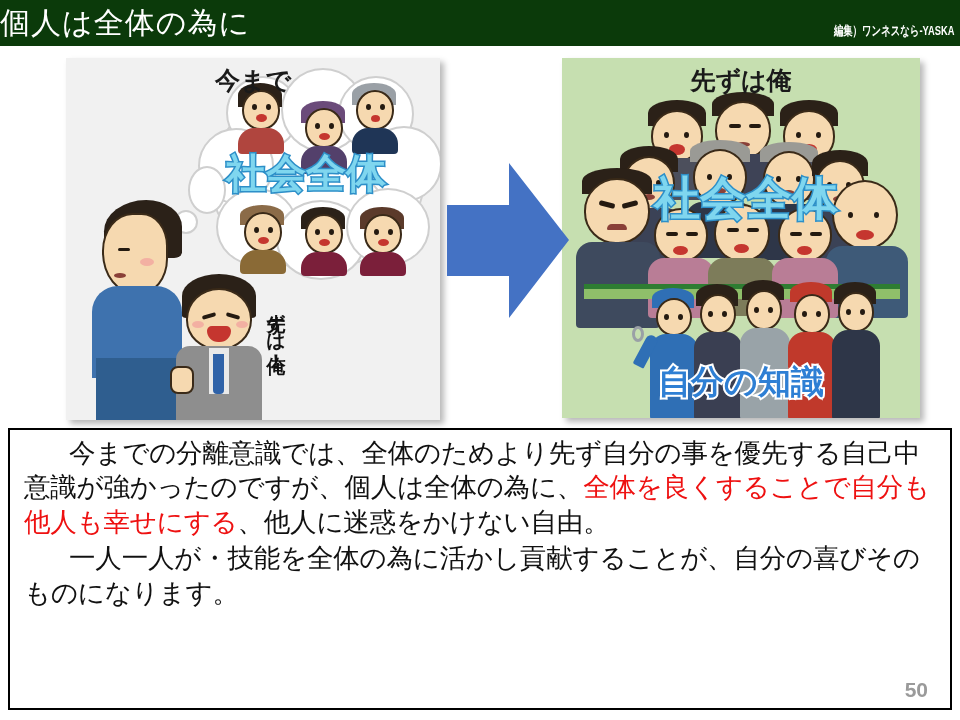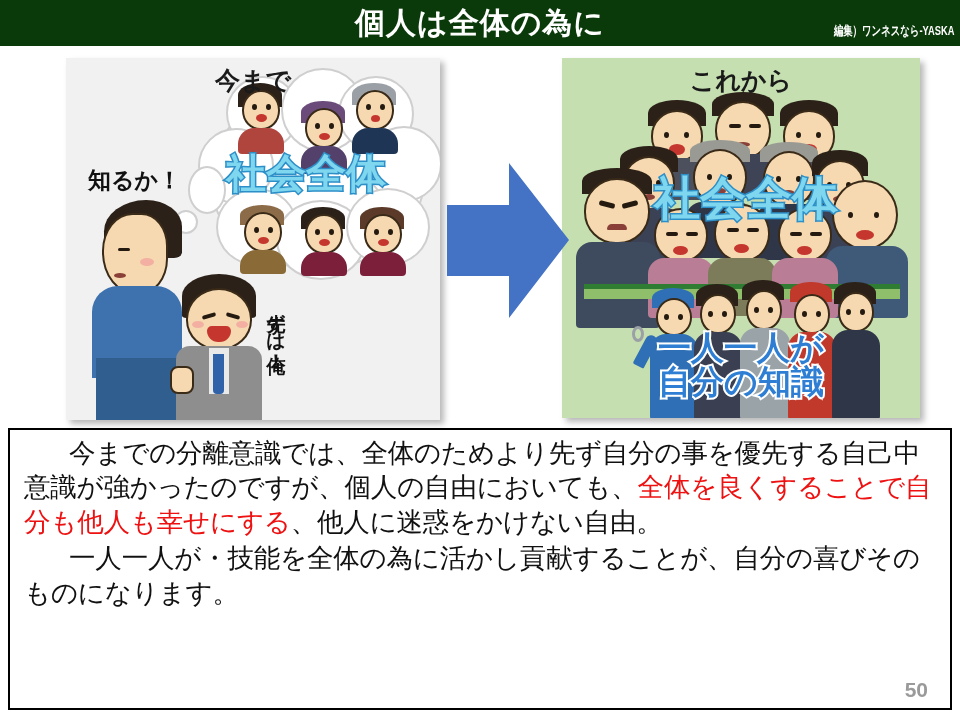--- a/index.html
+++ b/index.html
@@ -19,24 +19,23 @@
   .header-bar {
     position: absolute;
     left: 0; top: 0;
     width: 960px; height: 46px;
     background: #0B3A0A;
   }
   .header-title {
     position: absolute;
     left: 0; top: 4px;
     width: 960px;
-    text-align: center;
     color: #ffffff;
     font-size: 30px;
-    font-weight: bold;
+    font-weight: normal;
     letter-spacing: 1px;
     line-height: 38px;
     white-space: nowrap;
   }
   .header-credit {
     position: absolute;
     right: 6px; top: 22px;
     color: #ffffff;
     font-size: 13px;
     font-weight: bold;
@@ -270,21 +269,20 @@
       <div class="face" style="left:2px; top:4px; width:38px; height:40px;"></div>
       <div class="eye" style="left:12px; top:19px;"></div>
         <div class="eye" style="left:26px; top:19px;"></div>
       <div class="mouth-o" style="left:16px; top:29px; width:11px; height:7px;"></div>
       <div class="body-sh" style="left:-2px; top:42px; width:46px; height:24px; background:#7B1F3A;"></div>
     </div>
   </div>
 
   <div class="cyan-label" style="left:160px; top:88px; font-size:40px;">社会全体</div>
 
-  <div class="speech-label" style="left:22px; top:107px;">知るか！</div>
 
   <div>
     <div class="hair-top" style="left:38px; top:142px; width:78px; height:58px; border-radius:54% 46% 10% 10%;"></div>
     <div class="face" style="left:36px; top:155px; width:66px; height:82px; border-radius:46% 40% 44% 52%;"></div>
     <div class="eye" style="left:52px; top:190px; width:12px; height:3px; border-radius:2px;"></div>
     <div class="mouth-o" style="left:48px; top:215px; width:12px; height:5px; background:#8a4038;"></div>
     <div class="cheek" style="left:74px; top:200px; width:14px; height:8px;"></div>
     <div class="body-sh" style="left:26px; top:228px; width:90px; height:92px; background:#3E72AE; border-radius:26px 26px 0 0;"></div>
     <div class="body-sh" style="left:30px; top:300px; width:82px; height:62px; background:#2F5E8F; border-radius:0;"></div>
   </div>
@@ -304,21 +302,21 @@
   </div>
 
   <div class="vert-label" style="left:200px; top:240px; height:110px;">先ずは俺！</div>
 </div>
 
 <svg class="arrow" viewBox="0 0 122 155">
   <polygon points="0,42 62,42 62,0 122,77 62,155 62,113 0,113" fill="#4472C4"></polygon>
 </svg>
 
 <div class="panel panel-right">
-  <div class="panel-caption">これから</div>
+  <div class="panel-caption">先ずは俺</div>
 
   <div>
 
     <div class="ill" style="left:86px; top:42px;">
       <div class="hair-top" style="left:0; top:0; width:58px; height:26px;"></div>
       <div class="face" style="left:3px; top:10px; width:52px; height:52px;"></div>
       <div class="eye" style="left:16px; top:32px;"></div>
         <div class="eye" style="left:36px; top:32px;"></div>
       <div class="mouth-o" style="left:21px; top:44px; width:16px; height:11px;"></div>
       <div class="body-sh" style="left:-4px; top:58px; width:66px; height:42px; background:#4C4F5C;"></div>
@@ -451,25 +449,24 @@
     </div>
     <div class="ill" style="left:274px; top:226px;">
       <div class="hair-top" style="left:-2px; top:-2px; width:42px; height:22px;"></div>
       <div class="face" style="left:2px; top:8px; width:36px; height:40px;"></div>
       <div class="eye" style="left:10px; top:25px;"></div>
         <div class="eye" style="left:24px; top:25px;"></div>
       <div class="body-sh" style="left:-4px; top:46px; width:48px; height:90px; background:#2E3648;"></div>
     </div>
   </div>
 
-  <div class="blue-label" style="left:0; top:268px; width:358px; font-size:33px;">一人一人が</div>
   <div class="blue-label" style="left:0; top:302px; width:358px; font-size:33px;">自分の知識</div>
 </div>
 
 <div class="textbox">
   <p class="para">
-    <span>今までの分離意識では、全体のためより先ず自分の事を優先する自己中意識が強かったのですが、個人の自由においても、</span><span class="hl">全体を良くすることで自分も他人も幸せにする</span><span>、他人に迷惑をかけない自由。</span>
+    <span>今までの分離意識では、全体のためより先ず自分の事を優先する自己中意識が強かったのですが、個人は全体の為に、</span><span class="hl">全体を良くすることで自分も他人も幸せにする</span><span>、他人に迷惑をかけない自由。</span>
   </p>
   <p class="para">
     <span>一人一人が・技能を全体の為に活かし貢献することが、自分の喜びそのものになります。</span>
   </p>
   <div class="page-num">50</div>
 </div>
 
 </body></html>

